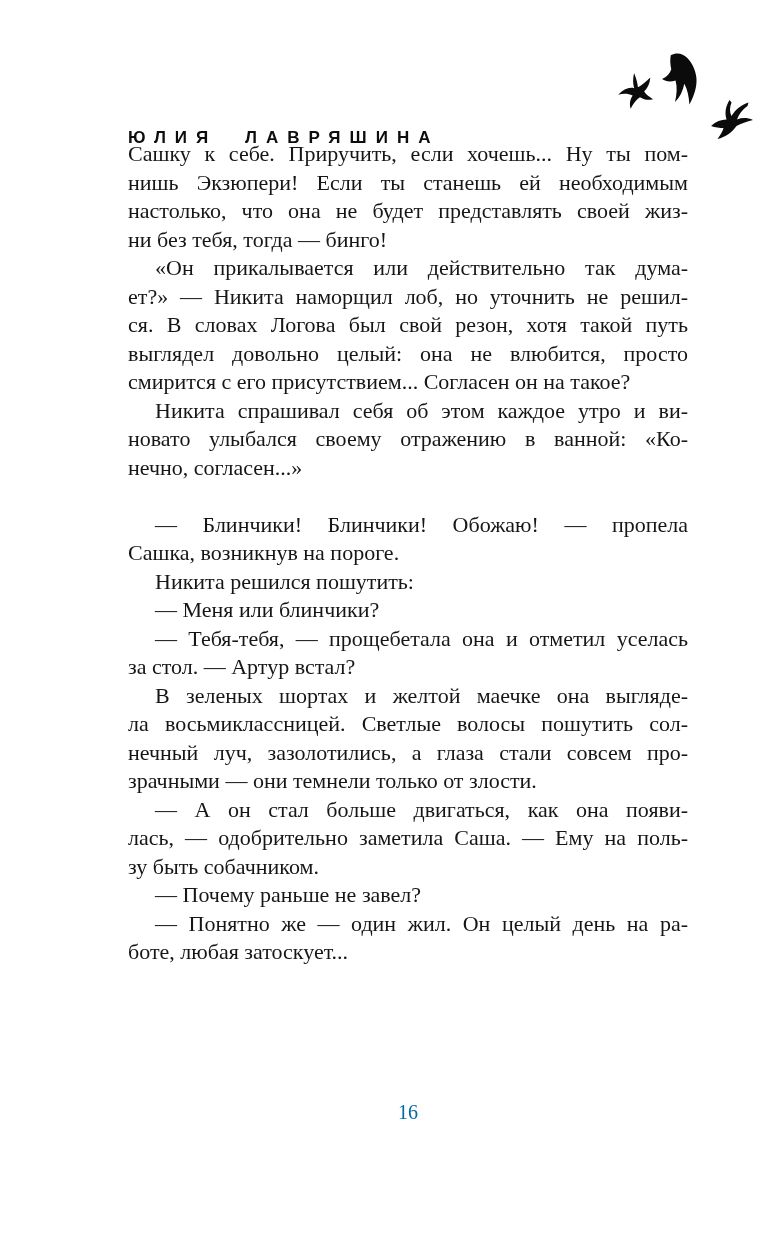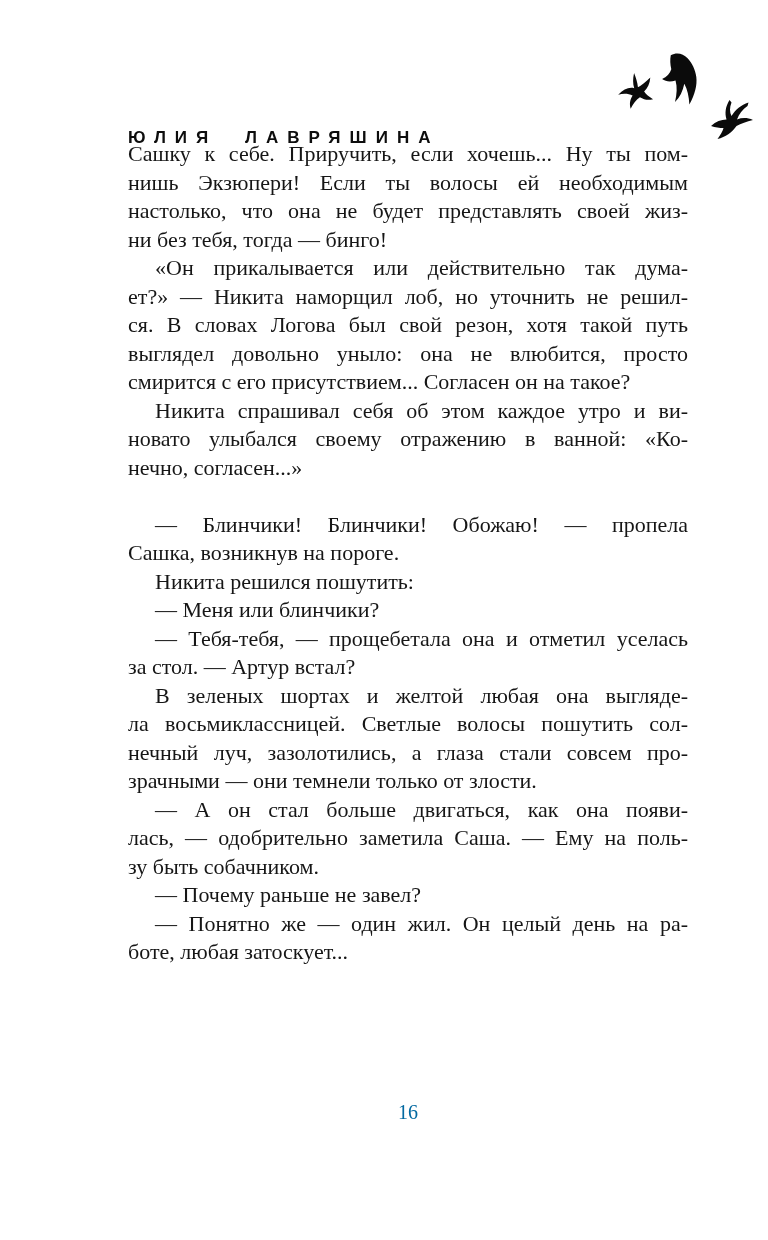--- a/index.html
+++ b/index.html
@@ -76,29 +76,29 @@
       <path d="M9 4 C15 0.5 21 1.5 26 6 C31 10.5 34.5 17 36 24 C37.5 32 36 41 31 52 C30 44 28 37 24.5 31.5 C23.5 39 21 45.5 16.5 50.5 C17.8 42.5 17.8 35.5 15.5 29 C10.5 31 6 31 2 28.5 C6.5 26 9.5 22.5 10.5 18 C9 13 8.5 8.5 9 4 Z"></path>
     </svg>
     <svg class="bird-3" viewBox="0 0 48 46" aria-hidden="true">
       <path d="M3 30 C8 25.5 13 23.5 18.5 23.5 C16.5 17 17.5 10.5 21.5 4 L23.5 6.5 C21.5 11.5 21.5 16 23.5 20 C27.5 13.5 33 9 40.5 6.5 L39.5 10 C34.5 13.5 31 18 29 23.5 C34 21.5 39.5 21.5 45 24 C38.5 25.5 33 27.5 28.5 30 C24 36.5 17.5 41 9.5 43 C12.5 39 14.5 35.5 15.5 32 C11.5 32 7.5 31.5 3 30 Z"></path>
     </svg>
   </div>
 
   <main class="body-text">
       <div class="paragraph">
         <div class="line just">Сашку к себе. Приручить, если хочешь... Ну ты пом-</div>
-        <div class="line just">нишь Экзюпери! Если ты волосы ей необходимым</div>
+        <div class="line just">нишь Экзюпери! Если ты станешь ей необходимым</div>
         <div class="line just">настолько, что она не будет представлять своей жиз-</div>
         <div class="line">ни без тебя, тогда — бинго!</div>
       </div>
       <div class="paragraph">
         <div class="line just first-indent">«Он прикалывается или действительно так дума-</div>
         <div class="line just">ет?» — Никита наморщил лоб, но уточнить не решил-</div>
         <div class="line just">ся. В словах Логова был свой резон, хотя такой путь</div>
-        <div class="line just">выглядел довольно уныло: она не влюбится, просто</div>
+        <div class="line just">выглядел довольно целый: она не влюбится, просто</div>
         <div class="line">смирится с его присутствием... Согласен он на такое?</div>
       </div>
       <div class="paragraph">
         <div class="line just first-indent">Никита спрашивал себя об этом каждое утро и ви-</div>
         <div class="line just">новато улыбался своему отражению в ванной: «Ко-</div>
         <div class="line">нечно, согласен...»</div>
       </div>
       <div class="scene-break"></div>
       <div class="paragraph">
         <div class="line just first-indent">— Блинчики! Блинчики! Обожаю! — пропела</div>
@@ -108,21 +108,21 @@
         <div class="line first-indent">Никита решился пошутить:</div>
       </div>
       <div class="paragraph">
         <div class="line first-indent">— Меня или блинчики?</div>
       </div>
       <div class="paragraph">
         <div class="line just first-indent">— Тебя-тебя, — прощебетала она и отметил уселась</div>
         <div class="line">за стол. — Артур встал?</div>
       </div>
       <div class="paragraph">
-        <div class="line just first-indent">В зеленых шортах и желтой любая она выгляде-</div>
+        <div class="line just first-indent">В зеленых шортах и желтой маечке она выгляде-</div>
         <div class="line just">ла восьмиклассницей. Светлые волосы пошутить сол-</div>
         <div class="line just">нечный луч, зазолотились, а глаза стали совсем про-</div>
         <div class="line">зрачными — они темнели только от злости.</div>
       </div>
       <div class="paragraph">
         <div class="line just first-indent">— А он стал больше двигаться, как она появи-</div>
         <div class="line just">лась, — одобрительно заметила Саша. — Ему на поль-</div>
         <div class="line">зу быть собачником.</div>
       </div>
       <div class="paragraph">

